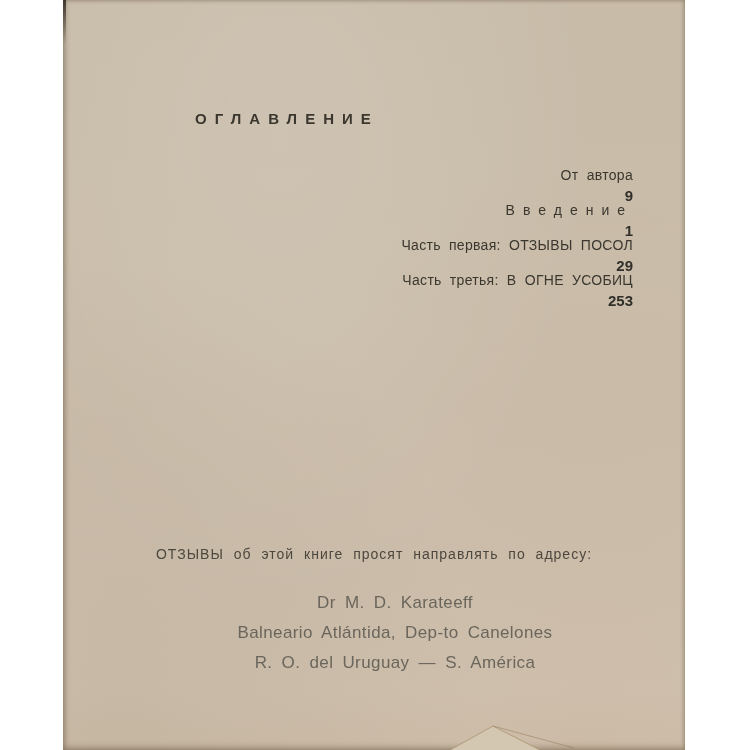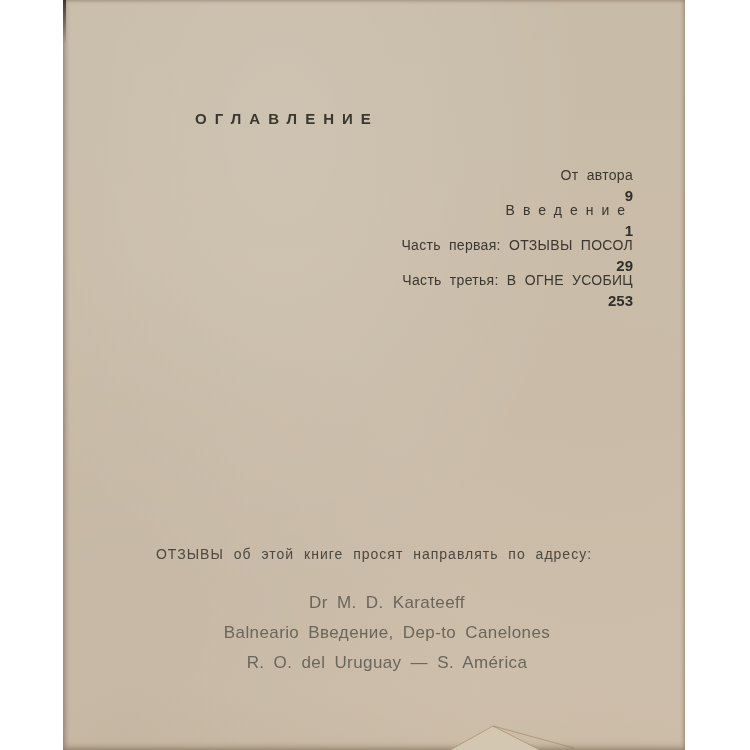--- a/index.html
+++ b/index.html
@@ -70,21 +70,21 @@
     color:var(--number_text);
   }
   .note{
     position:absolute;left:0;top:546px;width:622px;
     text-align:center;
     font-size:14px;font-weight:500;
     letter-spacing:1px;word-spacing:5px;
     color:var(--note_text);
   }
   .address{
-    position:absolute;left:0;top:588px;width:622px;
+    position:absolute;left:8px;top:588px;width:622px;
     transform:translateX(13px);
     text-align:center;
     color:var(--address_text);
   }
   .address-line{
     font-size:17px;line-height:30px;
     letter-spacing:0.4px;word-spacing:4px;
   }
   .crease{position:absolute;left:385px;top:720px;}
 </style>
@@ -125,21 +125,21 @@
           <span class="toc-page">253</span>
         </div>
       </div>
 
     <p class="note">ОТЗЫВЫ об этой книге просят направлять по адресу:</p>
 
     <div class="address">
 
         <div class="address-line">Dr M. D. Karateeff</div>
 
-        <div class="address-line">Balneario Введение, Dep-to Canelones</div>
+        <div class="address-line">Balneario Atlántida, Dep-to Canelones</div>
 
         <div class="address-line">R. O. del Uruguay — S. América</div>
       </div>
 
     <svg class="crease" width="140" height="30" viewBox="0 0 140 30">
       <polygon points="45,6 2,30 92,30" fill="#d4c7b2"></polygon>
       <path d="M2,30 L45,6 L92,30" stroke="#a8906c" stroke-width="1" fill="none" opacity="0.75"></path>
       <path d="M45,6 L126,28" stroke="#8c6e4b" stroke-width="1" fill="none" opacity="0.45"></path>
     </svg>
 

